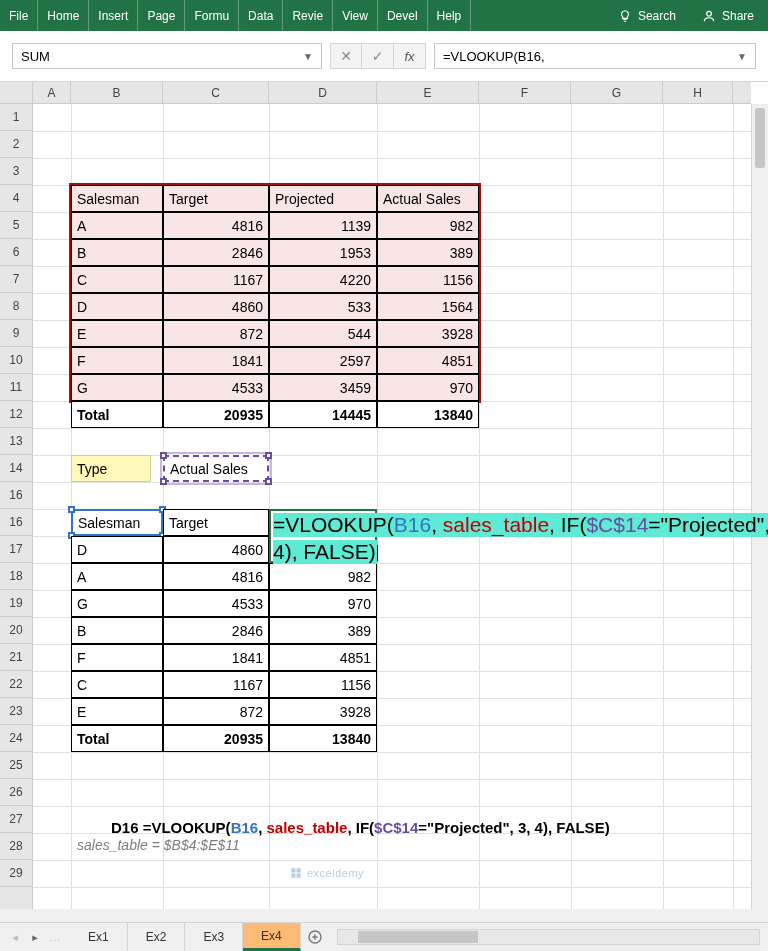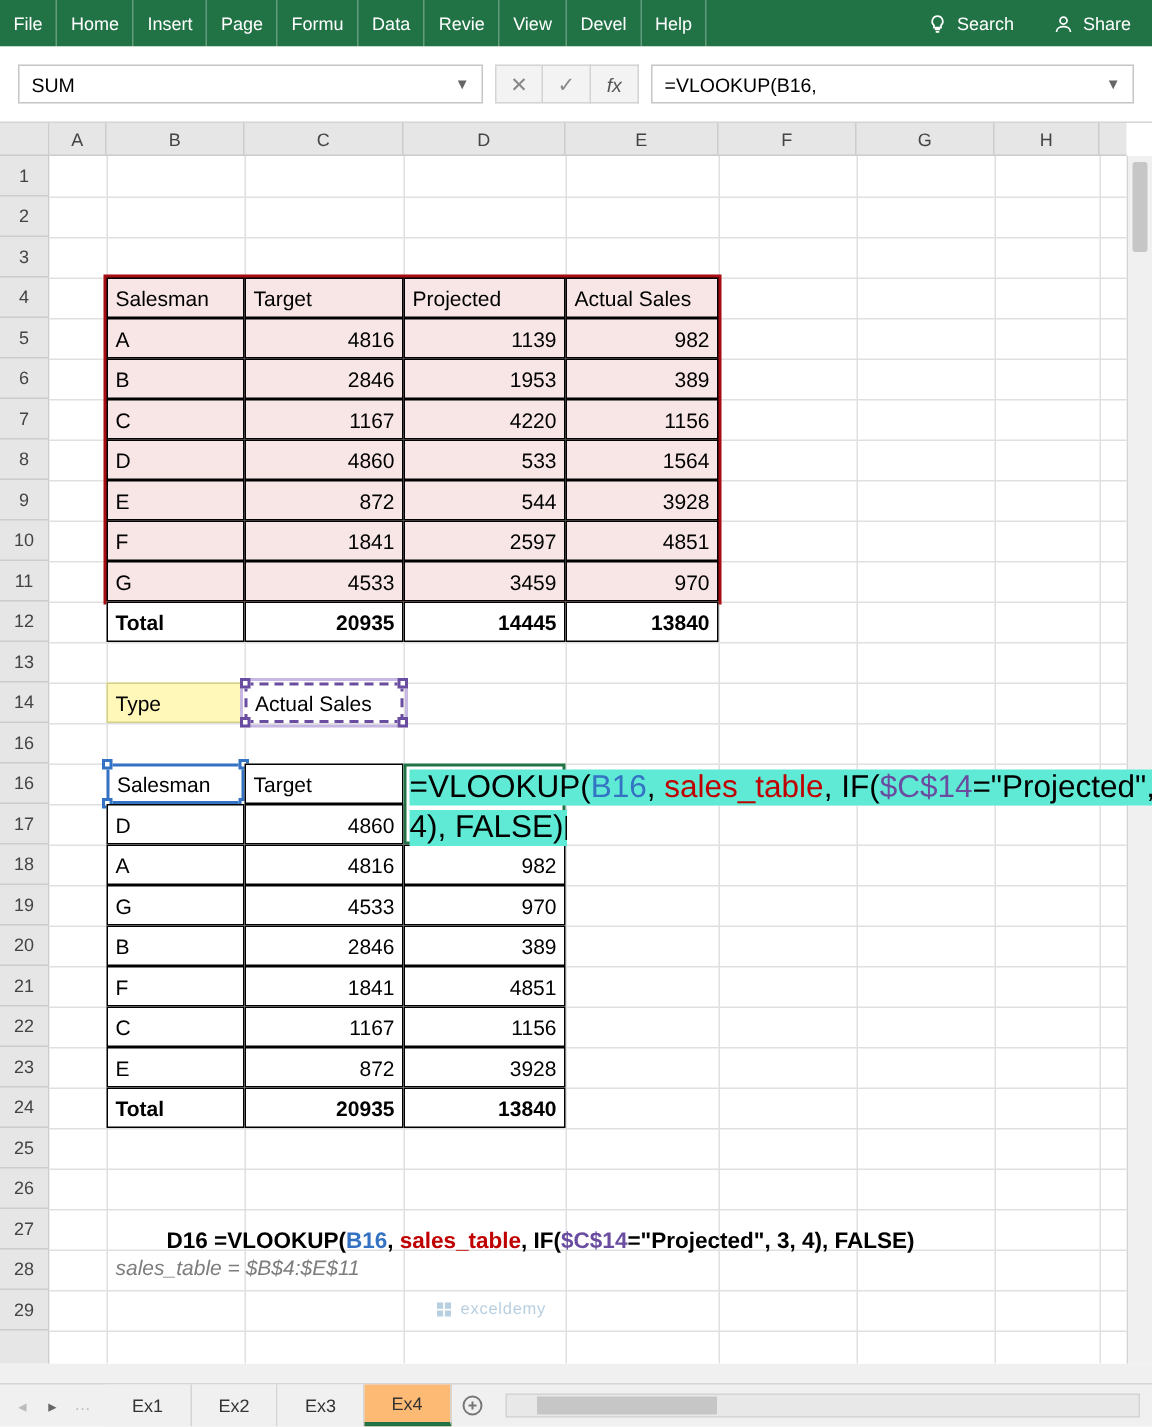--- a/index.html
+++ b/index.html
@@ -260,21 +260,21 @@
         <div class="tcell tright" style="left: 236px; top: 270px; width: 108px; height: 27px;">3459</div>
         <div class="tcell tright" style="left: 344px; top: 270px; width: 102px; height: 27px;">970</div>
       </div>
     <div id="table1tot">
         <div class="totcell" style="left: 38px; top: 297px; width: 92px; height: 27px; justify-content: flex-start;">Total</div>
         <div class="totcell tright" style="left: 130px; top: 297px; width: 106px; height: 27px; justify-content: flex-end;">20935</div>
         <div class="totcell tright" style="left: 236px; top: 297px; width: 108px; height: 27px; justify-content: flex-end;">14445</div>
         <div class="totcell tright" style="left: 344px; top: 297px; width: 102px; height: 27px; justify-content: flex-end;">13840</div>
       </div>
 
-    <div class="type-label" id="typeLabel" style="left: 38px; top: 351px; width: 90px; height: 27px;">Type</div>
+    <div class="type-label" id="typeLabel" style="left: 38px; top: 351px; width: 80px; height: 27px;">Type</div>
     <div class="type-value" id="typeValue" style="left: 130px; top: 351px; width: 106px; height: 27px;">
       <span>Actual Sales</span>
       <div class="handle" style="top:-5px;left:-5px;"></div>
         <div class="handle" style="top:-5px;right:-5px;"></div>
       <div class="handle" style="bottom:-5px;left:-5px;"></div>
         <div class="handle" style="bottom:-5px;right:-5px;"></div>
     </div>
 
     <div class="sel-salesman" id="selSalesman" style="left: 38px; top: 405px; width: 92px; height: 27px;">
       <span>Salesman</span>

